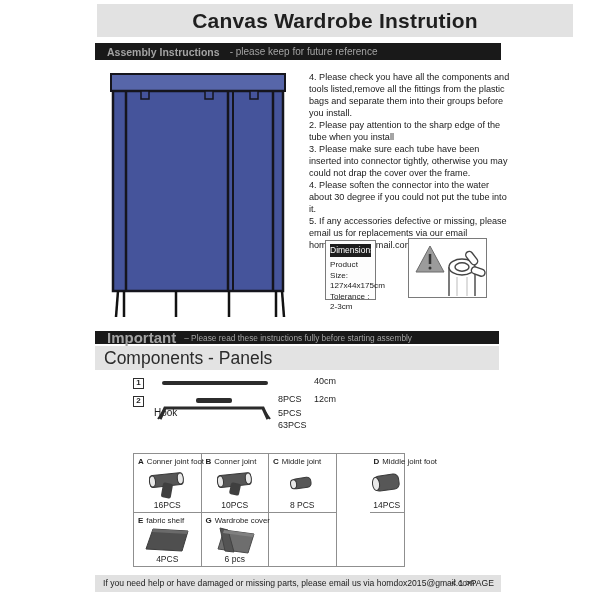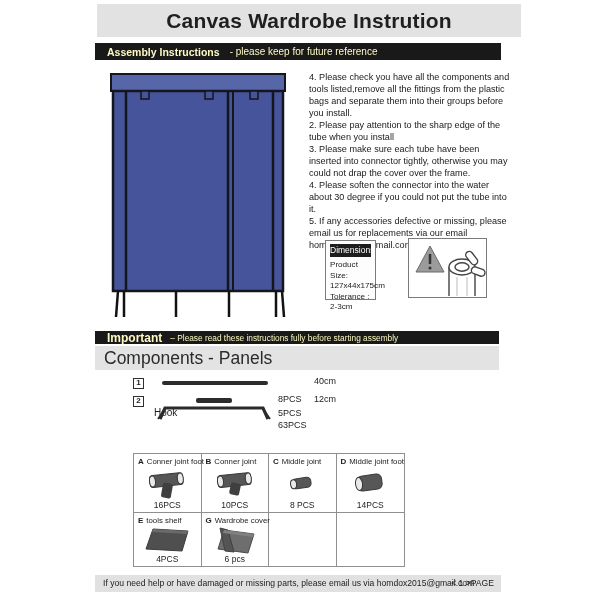--- a/index.html
+++ b/index.html
@@ -1,58 +1,58 @@
 <!DOCTYPE html>
 <html><head>
 <meta charset="utf-8">
 <style>
   * { margin:0; padding:0; box-sizing:border-box; }
   body { background:#fff; font-family:"Liberation Sans", sans-serif; }
   .page { position:relative; width:600px; height:600px; background:#ffffff; overflow:hidden; color:#1c1c1c; }
 
-  .title-bar { position:absolute; left:97px; top:4px; width:424px; height:33px;
+  .title-bar { position:absolute; left:97px; top:4px; width:476px; height:33px;
     background:#e2e2e2; text-align:center; line-height:33px; font-size:21px;
     font-weight:600; color:#1f1f1f; letter-spacing:.2px; }
 
-  .black-bar { position:absolute; background:#191919; color:#fef9c3; display:flex; align-items:center; }
+  .black-bar { position:absolute; background:#191919; color:#a3a3a3; display:flex; align-items:center; }
   .assembly-bar { left:95px; top:43px; width:406px; height:17px; padding-left:12px; }
   .assembly-bar .bar-title { font-size:10.5px; font-weight:bold; }
   .assembly-bar .bar-sub { font-size:10px; margin-left:10px; }
 
   .steps { position:absolute; left:309px; top:71px; width:202px; font-size:9.1px;
     line-height:12px; color:#1a1a1a; }
   .steps p { margin:0; }
 
   .dim-box { position:absolute; left:325px; top:240px; width:51px; height:60px;
     border:1px solid #7a7a7a; background:#fdfdfd; }
   .dim-header { margin:3px 4px 0 4px; height:13px; background:#1d1d1d; color:#fff;
     font-size:8.5px; text-align:center; line-height:13px; }
   .dim-lines { padding:3px 0 0 4px; font-size:8.1px; line-height:10.5px; }
 
   .warn-box { position:absolute; left:408px; top:238px; width:79px; height:60px;
     border:1px solid #7a7a7a; background:#fff; }
 
   .important-bar { left:95px; top:331px; width:404px; height:13px; padding-left:12px; }
-  .important-bar .bar-title { font-size:12px; font-weight:bold; }
+  .important-bar .bar-title { font-size:15px; font-weight:bold; }
   .important-bar .bar-sub { font-size:8.3px; margin-left:8px; }
 
   .components-header { position:absolute; left:95px; top:346px; width:404px; height:24px;
     background:#e3e3e3; font-size:17.5px; color:#2b2b2b; line-height:24px; padding-left:9px; }
 
   .numbox { position:absolute; width:11px; height:11px; border:1.5px solid #2e2e2e;
     font-size:8px; font-weight:bold; text-align:center; line-height:8.5px; background:#fff; color:#222; }
   .rod { position:absolute; background:#2c2c2c; border-radius:2px; }
   .qty-text { position:absolute; font-size:9px; color:#1c1c1c; }
   .hook-label { position:absolute; left:132px; top:407px; font-size:10px; color:#1c1c1c;margin-left:22px; }
 
   .ptable { position:absolute; left:133px; top:453px; display:grid;
     grid-template-columns:repeat(4, 67.5px); border:1px solid #8f8f8f; background:#fff; }
   .pcell { border-right:1px solid #8f8f8f; position:relative; display:flex;
     flex-direction:column; align-items:center; }
-  .pcell:nth-child(4n) { border-right:none; }
+  .pcell:nth-child(4n) { border-right:none;margin-left:33px; }
   .pcell.r1 { height:59px; border-bottom:1px solid #8f8f8f; }
   .pcell.r2 { height:53px; }
   .cell-label { align-self:flex-start; padding:3px 2px 0 4px; font-size:7.8px; white-space:nowrap; }
   .cell-label .code { font-weight:bold; margin-right:3px; font-size:8px; }
   .cell-icon { flex:1; display:flex; align-items:center; justify-content:center; }
   .cell-qty { font-size:8.5px; padding-bottom:2px; }
 
   .footer-bar { position:absolute; left:95px; top:575px; width:406px; height:17px;
     background:#e1e1e1; font-size:8.6px; line-height:17px; color:#222; }
   .footer-help { padding-left:8px; }
@@ -207,21 +207,21 @@
         <g transform="rotate(-8 20 14)">
           <rect x="7" y="6" width="25" height="15" rx="5" fill="#575757" stroke="#3a3a3a"></rect>
           <ellipse cx="9" cy="13.5" rx="3.5" ry="6.5" fill="#e9e9e9" stroke="#333"></ellipse>
         </g>
       </svg>
         </div>
       <div class="cell-qty">14PCS</div>
     </div>
 
     <div class="pcell r2">
-      <div class="cell-label"><span class="code">E</span><span>tools shelf</span></div>
+      <div class="cell-label"><span class="code">E</span><span>fabric shelf</span></div>
       <div class="cell-icon">
           <svg width="46" height="26" viewBox="0 0 46 26">
         <polygon points="9,2 44,4 38,24 2,22" fill="#4f4f4f" stroke="#3c3c3c"></polygon>
         <polygon points="9,2 44,4 43,7 8,5" fill="#6a6a6a"></polygon>
       </svg>
         </div>
       <div class="cell-qty">4PCS</div>
     </div>
 
     <div class="pcell r2">

